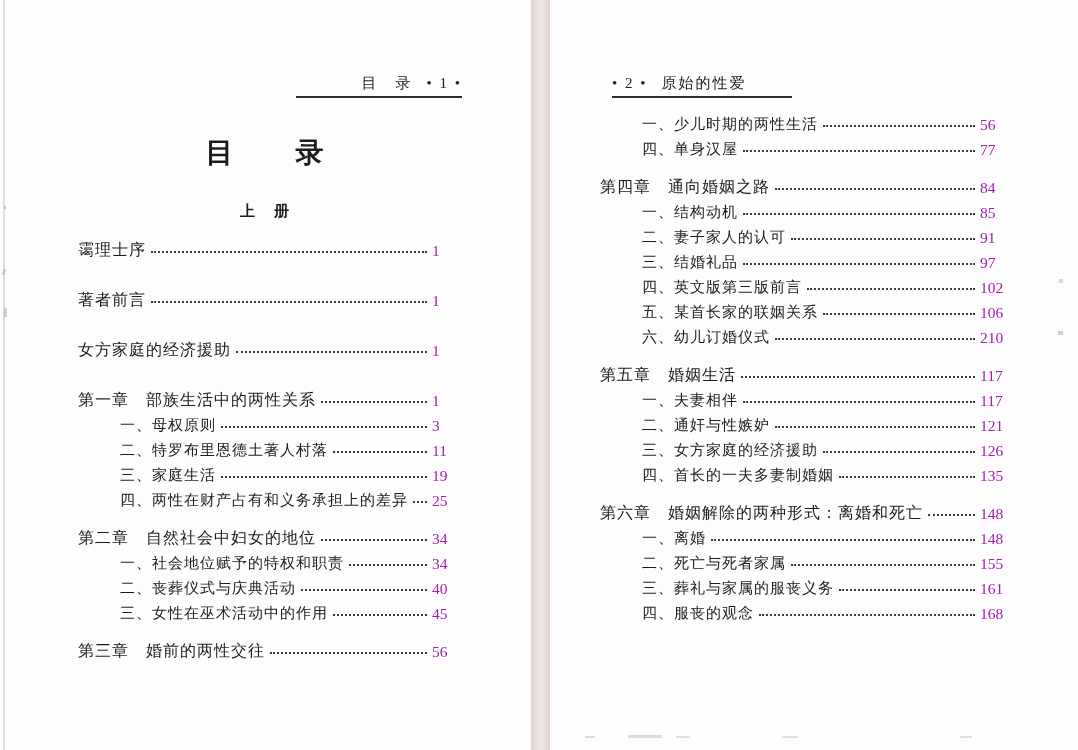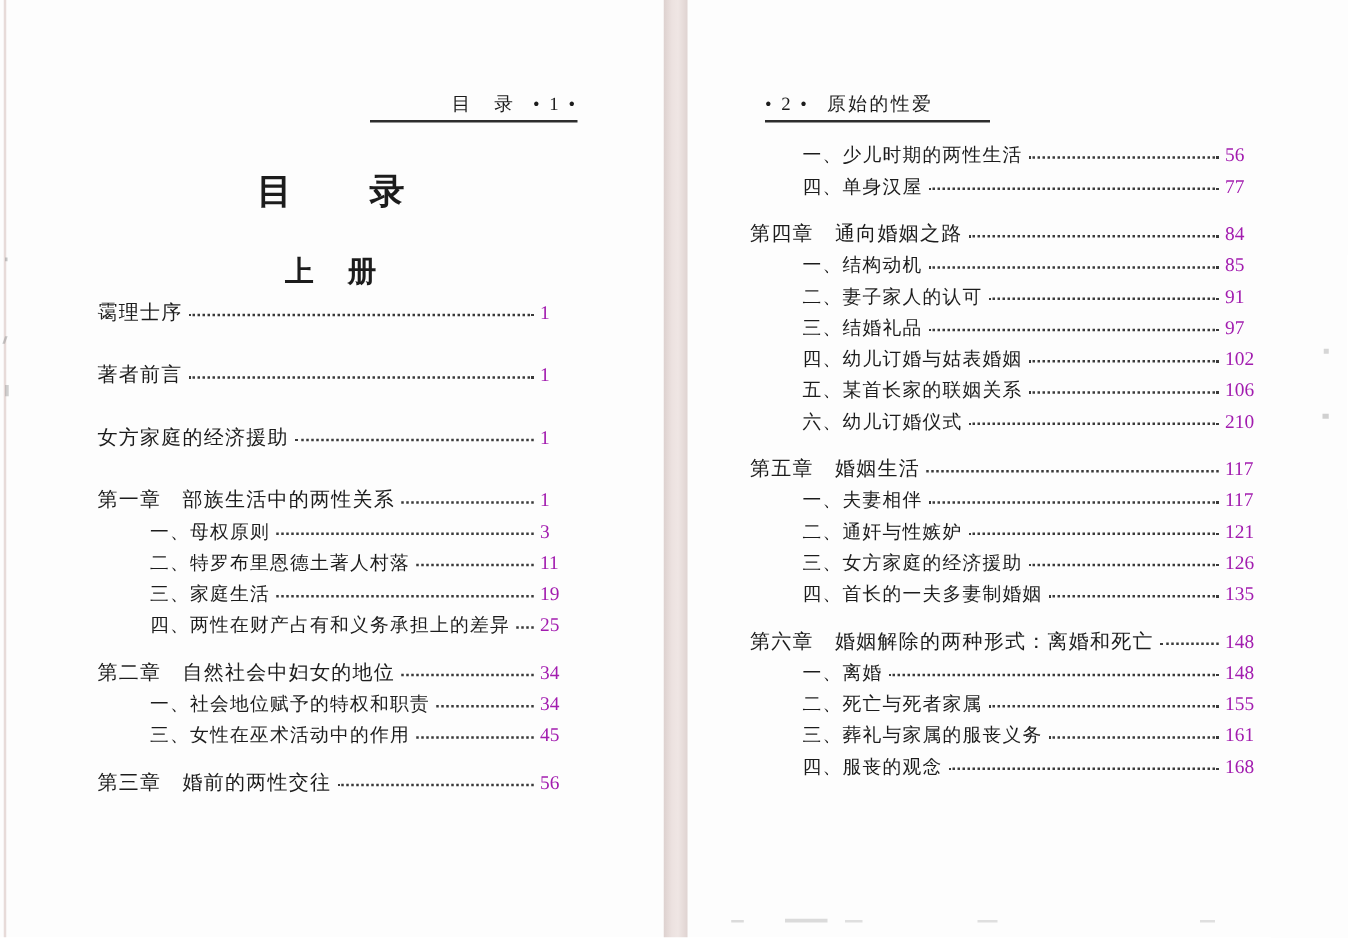--- a/index.html
+++ b/index.html
@@ -70,21 +70,21 @@
     text-align: center;
     font-size: 28px;
     font-weight: bold;
     letter-spacing: 2px;
   }
   .volume-heading {
     position: absolute;
     top: 202px;
     left: 0; width: 100%;
     text-align: center;
-    font-size: 23px;
+    font-size: 15px;
     font-weight: bold;
     letter-spacing: 2px;
   }
 
   
   .toc-list { position: absolute; }
   .page-left  .toc-list { top: 238px; left: 78px; width: 384px; }
   .page-right .toc-list { top: 112px; left: 50px; width: 410px; }
 
   .row {
@@ -197,20 +197,25 @@
           <span class="leader"></span>
           <span class="pagenum">34</span>
         </div>
 
         <div class="row section">
           <span class="label">一、社会地位赋予的特权和职责</span>
           <span class="leader"></span>
           <span class="pagenum">34</span>
         </div>
 
+        <div class="row section">
+          <span class="label">二、丧葬仪式与庆典活动</span>
+          <span class="leader"></span>
+          <span class="pagenum">40</span>
+        </div>
 
         <div class="row section">
           <span class="label">三、女性在巫术活动中的作用</span>
           <span class="leader"></span>
           <span class="pagenum">45</span>
         </div>
 
         <div class="row chapter">
           <span class="label">第三章　婚前的两性交往</span>
           <span class="leader"></span>
@@ -258,21 +263,21 @@
           <span class="pagenum">91</span>
         </div>
 
         <div class="row section">
           <span class="label">三、结婚礼品</span>
           <span class="leader"></span>
           <span class="pagenum">97</span>
         </div>
 
         <div class="row section">
-          <span class="label">四、幼儿订婚与姑表婚姻</span>
+          <span class="label">四、英文版第三版前言</span>
           <span class="leader"></span>
           <span class="pagenum">102</span>
         </div>
 
         <div class="row section">
           <span class="label">五、某首长家的联姻关系</span>
           <span class="leader"></span>
           <span class="pagenum">106</span>
         </div>
 

